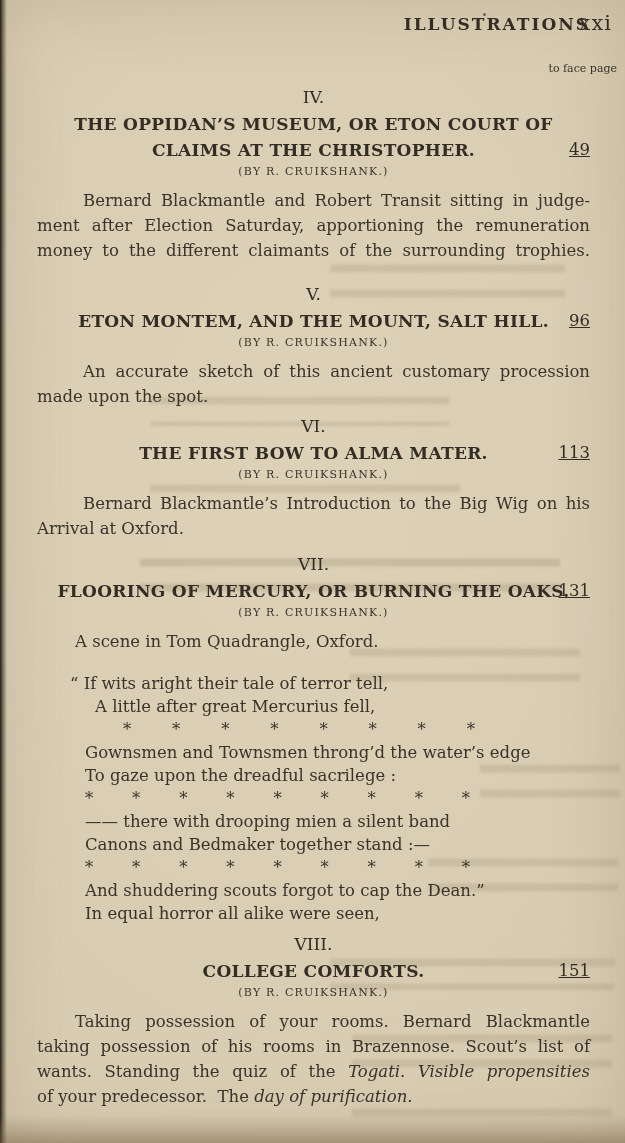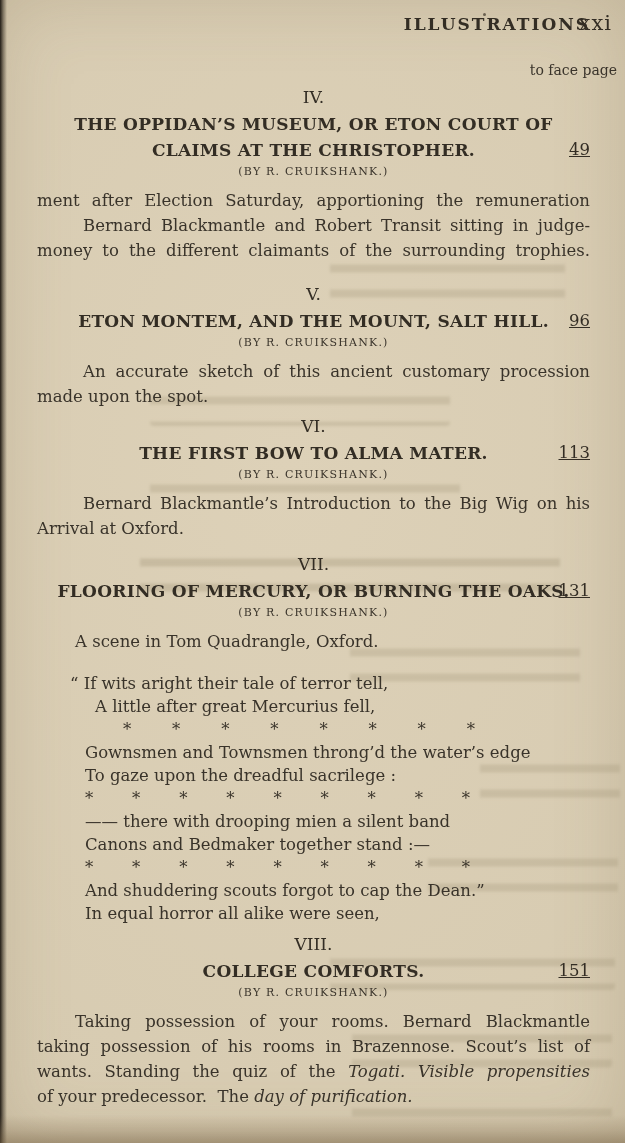--- a/index.html
+++ b/index.html
@@ -34,21 +34,21 @@
   }
   
   .h-title{
     position:absolute;left:37px;top:14px;width:553px;text-align:right;
     font-size:17px;font-weight:700;letter-spacing:2px;color:#332d24;
   }
   .folio{
     position:absolute;right:13px;top:11px;font-size:21px;color:#332d24;letter-spacing:1px;
   }
   .face-note{
-    position:absolute;right:8px;top:62px;font-size:14px;color:#3a342b;
+    position:absolute;right:8px;top:62px;font-size:11px;color:#3a342b;
   }
   
   #col{position:absolute;left:37px;top:0;width:553px;}
   section{display:block;}
   .s-iv{margin-top:86px;}
   .s-v{margin-top:20px;}
   .s-vi{margin-top:6px;}
   .s-vii{margin-top:12px;}
   .s-viii{margin-top:8px;}
   .numeral{text-align:center;font-size:17px;line-height:22px;color:#332d24;}
@@ -101,22 +101,22 @@
       <div class="numeral">IV.</div>
       <div class="title">
         <div class="tline">THE OPPIDAN’S MUSEUM, OR ETON COURT OF</div>
         <div class="tline">
           <span>CLAIMS AT THE CHRISTOPHER.</span>
           <span class="pagenum">49</span>
         </div>
       </div>
       <div class="byline">(BY R. CRUIKSHANK.)</div>
       <div class="desc">
+        <div class="jl ind46">Bernard Blackmantle and Robert Transit sitting in judge-</div>
         <div class="jl">ment after Election Saturday, apportioning the remuneration</div>
-        <div class="jl ind46">Bernard Blackmantle and Robert Transit sitting in judge-</div>
         <div class="jl">money to the different claimants of the surrounding trophies.</div>
       </div>
     </section>
 
     <section class="s-v">
       <div class="numeral">V.</div>
       <div class="title">
         <div class="tline">
           <span>ETON MONTEM, AND THE MOUNT, SALT HILL.</span>
           <span class="pagenum">96</span>

